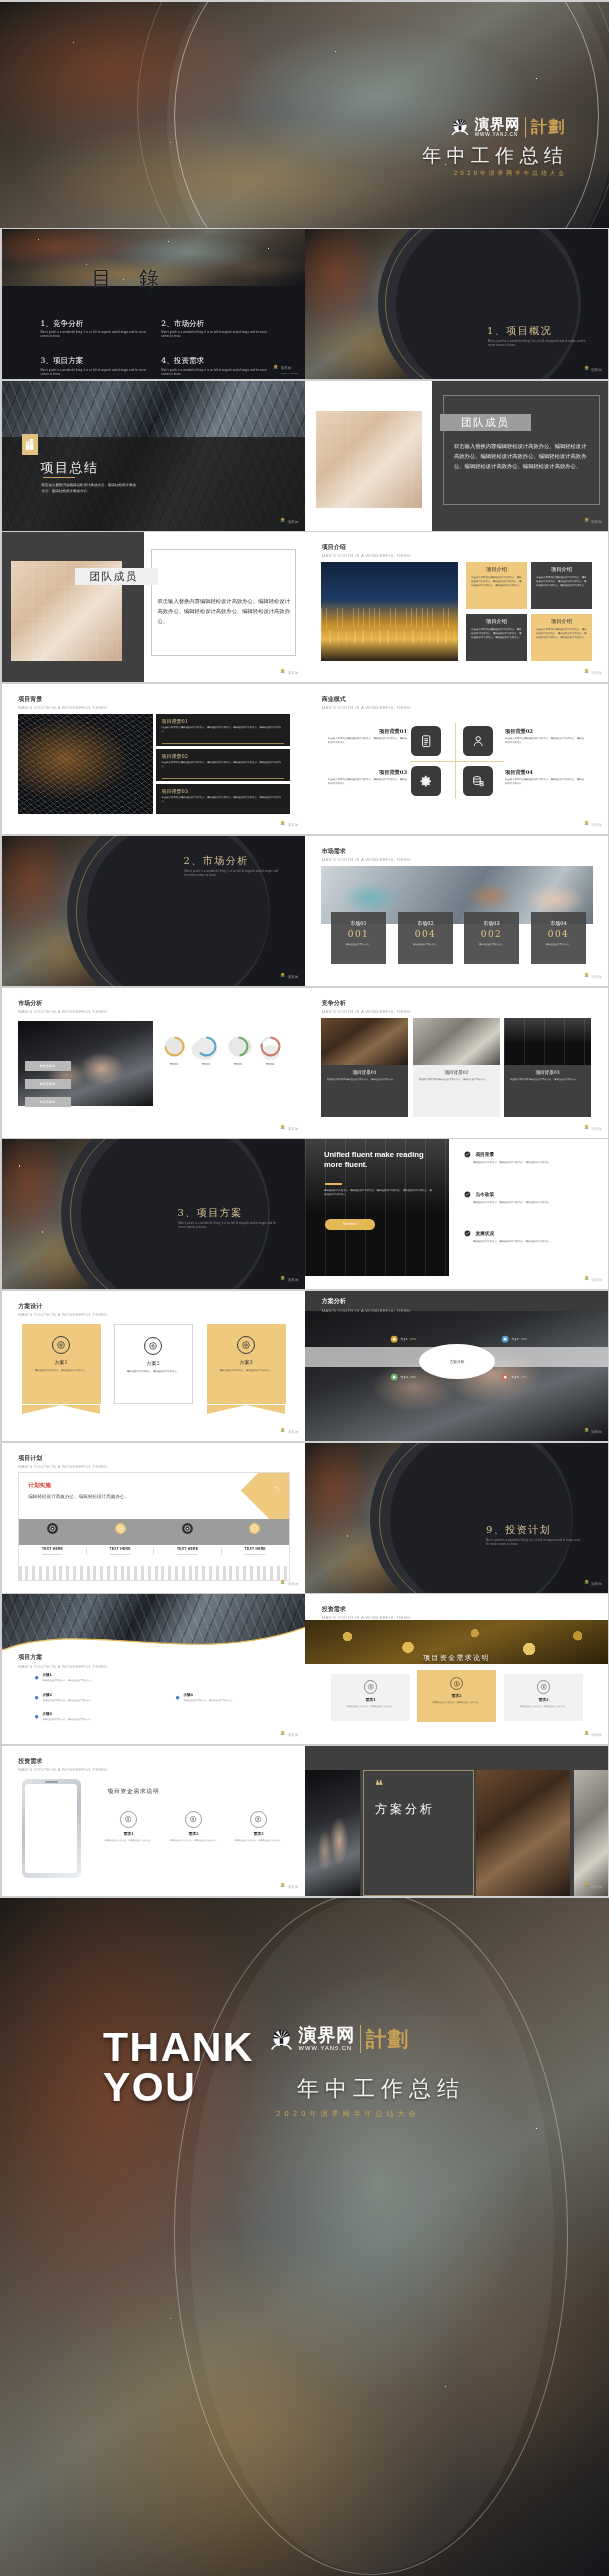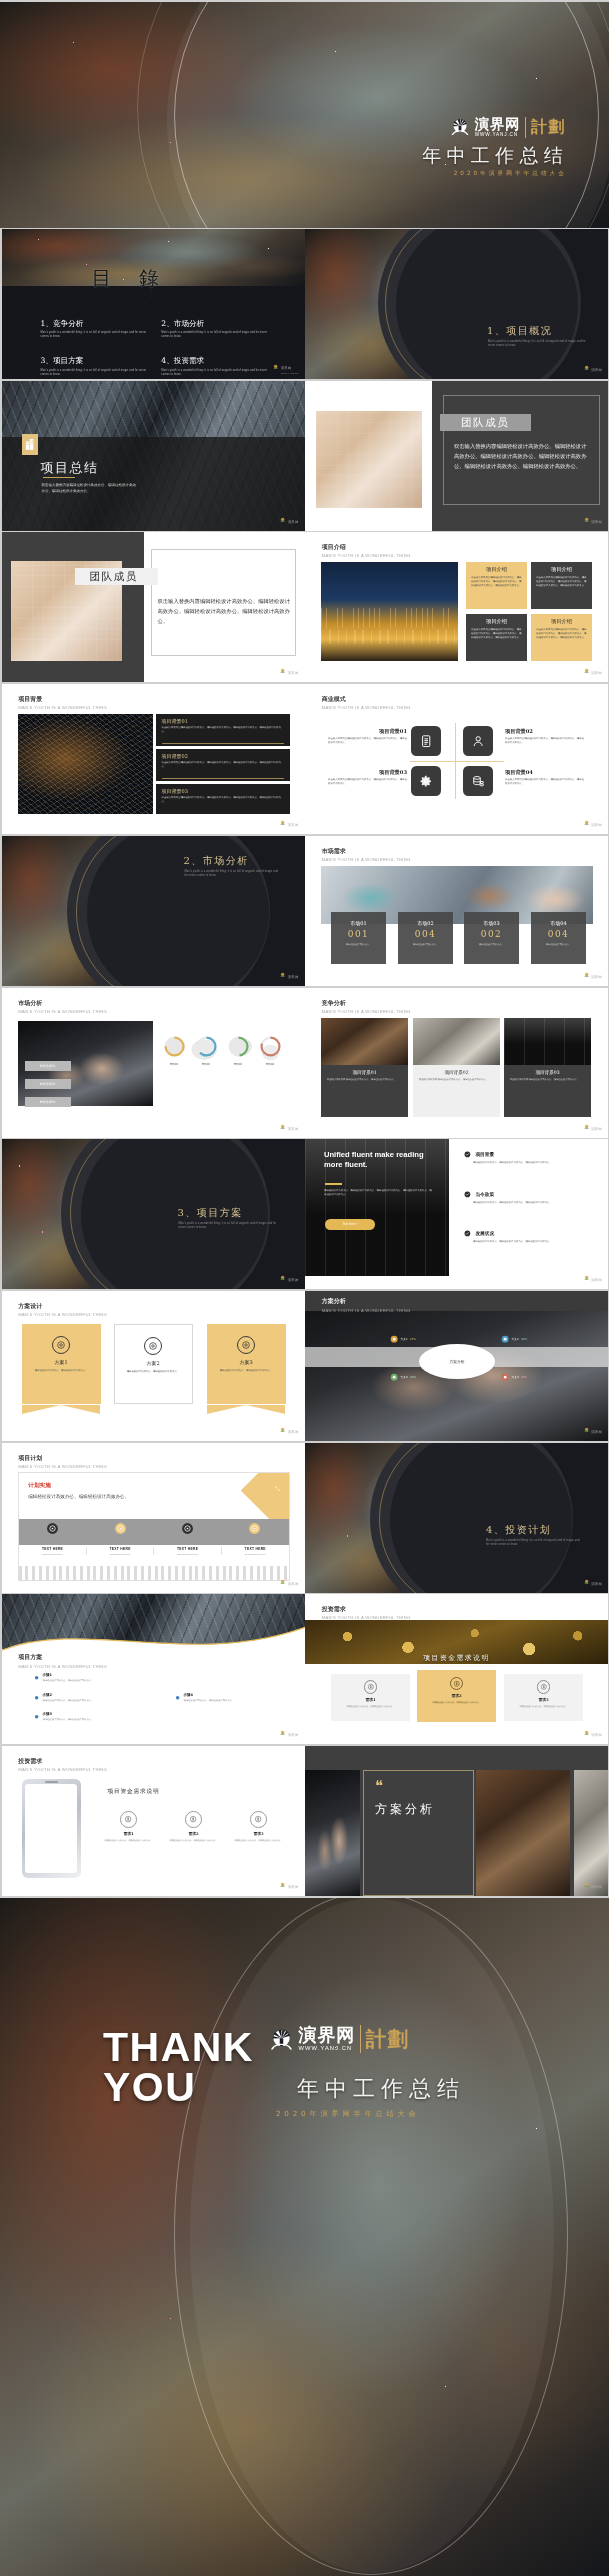--- a/index.html
+++ b/index.html
@@ -784,21 +784,21 @@
         </svg>
       <span><span class="wmtxt">演界网</span></span>
     </div>
   </div>
 
   <div class="slide w-half r" style="top:1443px;height:150px;background:#17191e;">
     <div class="nebula" style="position:absolute;left:0;top:0;width:50%;height:100%;"></div>
     <div style="position:absolute;left:65px;top:-26px;width:203px;height:203px;border-radius:50%;background:#2b2d33;"></div>
     <div style="position:absolute;left:74px;top:-18px;width:188px;height:188px;border-radius:50%;border:0.8px solid #7a6a48;"></div>
     <div style="position:absolute;left:85px;top:-13.7px;width:182px;height:182px;border-radius:50%;background:#1d1f25;"></div>
-    <div class="zhs" style="position:absolute;left:181px;top:80px;font-size:10px;color:#d9c291;letter-spacing:1.5px;">4、投资计划</div>
+    <div class="zhs" style="position:absolute;left:181px;top:80px;font-size:10px;color:#d9c291;letter-spacing:1.5px;">9、投资计划</div>
     <div class="en-sm" style="position:absolute;left:181px;top:96px;width:97px;color:#8d8d8d;">Man's youth is a wonderful thing: it is so full of anguish and of magic and he never comes to know.</div>
     <div class="wm wm-dark">
       <svg width="5.3" height="5.3" viewBox="0 0 40 40">
           <circle cx="20" cy="18" r="13" fill="#d6a33f"></circle>
           <path d="M3 36 A18 14 0 0 1 37 36 Z" fill="#6a9b4e"></path>
         </svg>
       <span><span class="wmtxt">演界网</span></span>
     </div>
   </div>
 

